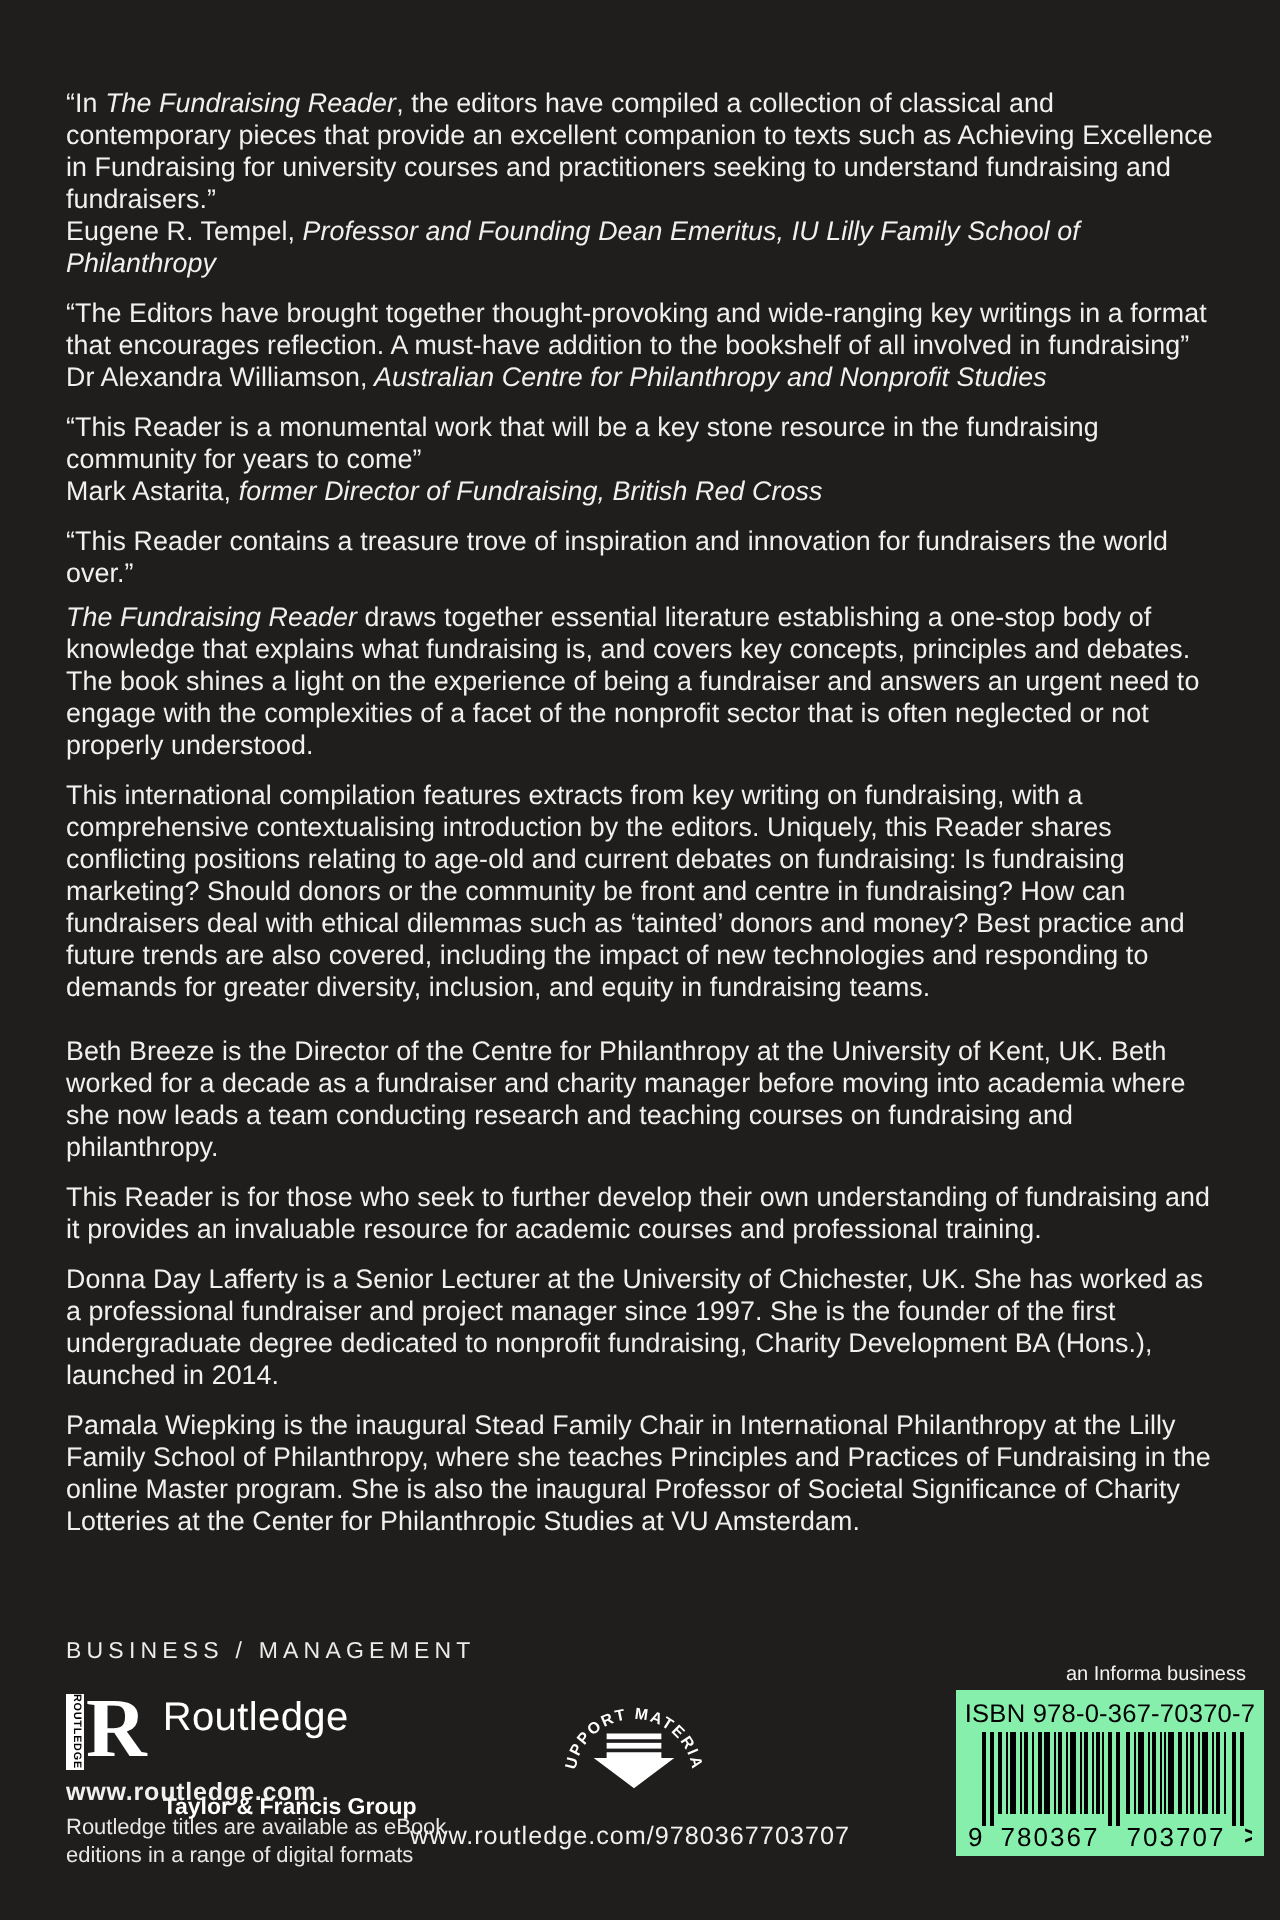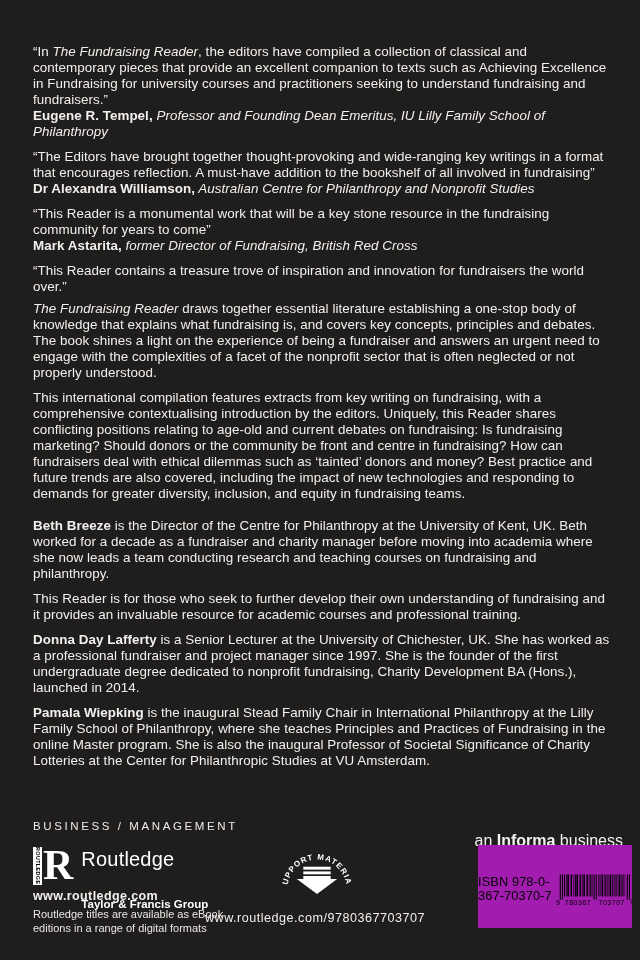--- a/index.html
+++ b/index.html
@@ -17,21 +17,21 @@
     left: 33px; top: 44px;
     width: 578px;
     font-size: 13.4px;
     line-height: 16px;
     letter-spacing: 0.05px;
   }
   p { margin: 0; }
   .block { margin-bottom: 9px; }
   .desc-start { margin-top: 6px; }
   .bio-start { margin-top: 16px; }
-  .b { font-weight: bold; }
+  .b { font-weight: normal; }
   .i { font-style: italic; }
 
   .category {
     position: absolute;
     left: 33px; top: 820px;
     font-size: 11.5px;
     letter-spacing: 2.6px;
     color: #edebe9;
   }
 
@@ -68,28 +68,28 @@
 
   .badge { position: absolute; left: 281px; top: 845px; }
 
   .product-url {
     position: absolute; left: 140px; top: 911px; width: 350px;
     text-align: center; font-size: 12.6px; letter-spacing: 0.5px;
   }
 
   .informa {
     position: absolute; right: 17px; top: 832px;
-    font-size: 16px; color: #f4f2f0;
+    font-size: 10px; color: #f4f2f0;
   }
 
   .isbn-box {
     position: absolute; left: 478px; top: 845px;
     width: 154px; height: 83px;
-    background: #a21caf; color: #000;
-    display: flex; flex-direction: row; align-items: center;
+    background: #86efac; color: #000;
+    display: flex; flex-direction: column; align-items: center;
     padding-top: 5px;
   }
   .isbn-label { font-size: 12.8px; letter-spacing: 0.1px; line-height: 14px; }
   .isbn-box svg { display: block; margin-top: 2px; }
 </style>
 </head>
 <body>
 
 <div class="main">
 

